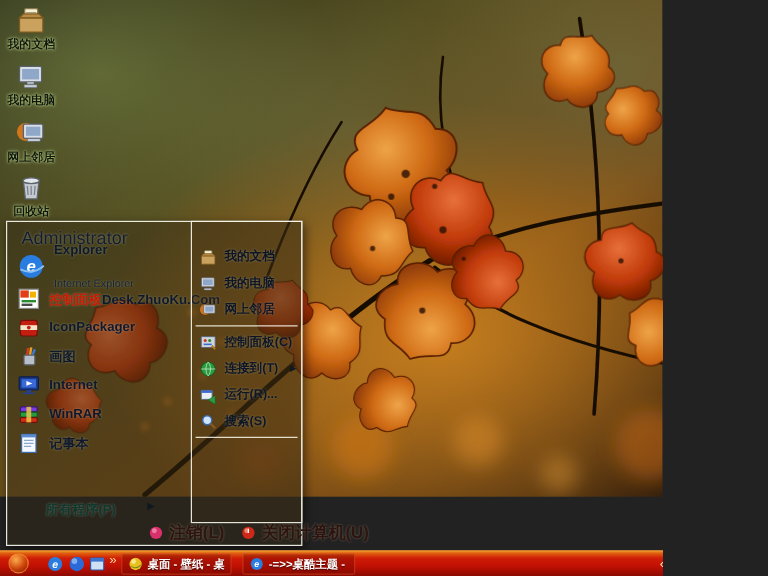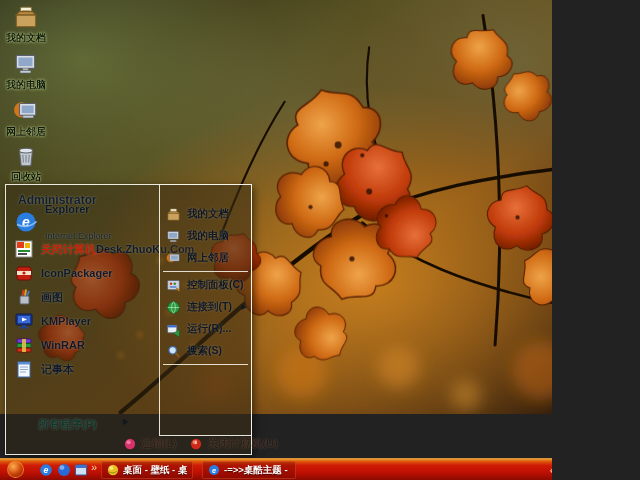--- a/index.html
+++ b/index.html
@@ -13,21 +13,21 @@
   .dicon svg{width:26px;height:26px;display:block;margin:0 auto;}
   .dlabel{margin-top:2px;font-size:10px;color:#10160a;font-weight:bold;
     text-shadow:0 0 3px rgba(190,215,140,.95),0 0 1px rgba(210,230,160,.9);line-height:11px;}
 
   
   .start-menu{position:absolute;left:5px;top:184px;width:247px;height:271px;
     background:rgba(52,44,22,.42);border:1px solid rgba(250,250,238,.92);
     box-shadow:2px 3px 8px rgba(0,0,0,.55);box-sizing:border-box;}
   .sm-header{position:absolute;left:0;top:0;width:152px;height:22px;
     padding:5px 0 0 12px;box-sizing:border-box;}
-  .sm-user{font-size:12px;font-weight:bold;color:#141c32;
+  .sm-user{font-size:15px;font-weight:normal;color:#141c32;
     text-shadow:0 0 2px rgba(200,220,190,.5);}
   .sm-left{position:absolute;left:0;top:22px;width:152px;}
   .sm-item{display:flex;align-items:center;height:24px;padding-left:8px;cursor:pointer;}
   .sm-item.tall{height:30px;}
   .sm-item svg{width:20px;height:20px;margin-right:7px;flex:0 0 auto;}
   .sm-item.tall svg{width:24px;height:24px;}
   .sm-label{font-size:11px;font-weight:bold;color:#10182c;
     text-shadow:0 0 2px rgba(190,220,200,.4);white-space:nowrap;}
   .sm-sub{font-size:9px;font-weight:normal;color:#182238;display:block;line-height:10px;margin-top:16px;}
   .sm-label .pfx{color:#c81c00;}
@@ -41,21 +41,21 @@
   .sm-ritem{display:flex;align-items:center;height:22px;padding-left:6px;cursor:pointer;position:relative;}
   .sm-ritem svg{width:15px;height:15px;margin-right:6px;flex:0 0 auto;}
   .sm-rlabel{font-size:10.5px;font-weight:bold;color:#0e1626;
     text-shadow:0 0 2px rgba(200,215,190,.35);white-space:nowrap;}
   .sm-sep{height:0;border-top:1px solid rgba(250,250,240,.85);margin:2px 3px;}
   .r-arrow{position:absolute;right:4px;font-size:7px;color:#101820;}
   .sm-footer{position:absolute;left:0;bottom:0;width:100%;height:21px;
     display:flex;align-items:center;gap:14px;padding-left:118px;box-sizing:border-box;}
   .sm-foot-btn{display:flex;align-items:center;gap:5px;cursor:pointer;}
   .sm-foot-btn svg{width:12px;height:12px;}
-  .sm-foot-label{font-size:11px;font-weight:normal;color:#2c1410;
+  .sm-foot-label{font-size:14px;font-weight:bold;color:#2c1410;
     text-shadow:0 0 2px rgba(230,200,160,.4);white-space:nowrap;}
 
   
   .taskbar{position:absolute;left:0;bottom:0;width:640px;height:22px;
     background:linear-gradient(180deg,#f0a030 0%,#e06010 9%,#cf1c06 30%,#c01004 62%,#8c0a00 100%);
     border-top:1px solid rgba(235,195,80,.75);box-sizing:border-box;}
   .start-orb{position:absolute;left:7px;top:2px;width:17px;height:17px;border-radius:50%;
     background:radial-gradient(circle at 35% 30%,rgba(255,180,80,.95),rgba(210,100,15,.6) 55%,rgba(120,45,0,.45) 95%);
     border:1px solid rgba(255,160,60,.55);box-sizing:border-box;cursor:pointer;}
   .ql{position:absolute;top:4px;width:14px;height:14px;cursor:pointer;}
@@ -246,21 +246,21 @@
       </div>
 
       <div class="sm-item">
         <svg viewBox="0 0 20 20">
           <rect x="2" y="2" width="16" height="16" fill="#ffffff" stroke="#888888"></rect>
           <rect x="3" y="3" width="7" height="6" fill="#e23c18"></rect>
           <rect x="11" y="4" width="5" height="5" fill="#f0b400"></rect>
           <rect x="4" y="11" width="12" height="2" fill="#2a8a30"></rect>
           <rect x="4" y="14" width="9" height="2" fill="#4a4a4a"></rect>
         </svg>
-        <span class="sm-label"><span class="pfx">关闭计算机</span><span>Desk.ZhuoKu.Com</span></span>
+        <span class="sm-label"><span class="pfx">控制面板</span><span>Desk.ZhuoKu.Com</span></span>
       </div>
 
       <div class="sm-item">
         <svg viewBox="0 0 20 20">
           <rect x="3" y="4" width="14" height="13" rx="2" fill="#c41e10" stroke="#701008"></rect>
           <rect x="3" y="8" width="14" height="4" fill="#f2e4c8"></rect>
           <circle cx="10" cy="10" r="1.6" fill="#c41e10"></circle>
         </svg>
         <span class="sm-label">IconPackager</span>
       </div>
@@ -276,21 +276,21 @@
       </div>
 
       <div class="sm-item">
         <svg viewBox="0 0 20 20">
           <rect x="2" y="3" width="16" height="11" rx="1" fill="#1a3a8c" stroke="#0c1c48"></rect>
           <rect x="4" y="5" width="12" height="7" fill="#3a6ad8"></rect>
           <polygon points="8,6.5 13,8.5 8,10.5" fill="#ffffff"></polygon>
           <rect x="8" y="14" width="4" height="2" fill="#24408a"></rect>
           <rect x="5" y="16" width="10" height="1.5" fill="#24408a"></rect>
         </svg>
-        <span class="sm-label">KMPlayer</span>
+        <span class="sm-label">Internet</span>
       </div>
 
       <div class="sm-item">
         <svg viewBox="0 0 20 20">
           <rect x="3" y="4" width="14" height="4" rx="1" fill="#7a3ae0" stroke="#3a1870"></rect>
           <rect x="3" y="8.5" width="14" height="4" rx="1" fill="#2a9a40" stroke="#135a20"></rect>
           <rect x="3" y="13" width="14" height="4" rx="1" fill="#d03018" stroke="#701208"></rect>
           <rect x="8" y="4" width="4" height="13" fill="#e8c44a" opacity="0.85"></rect>
         </svg>
         <span class="sm-label">WinRAR</span>

